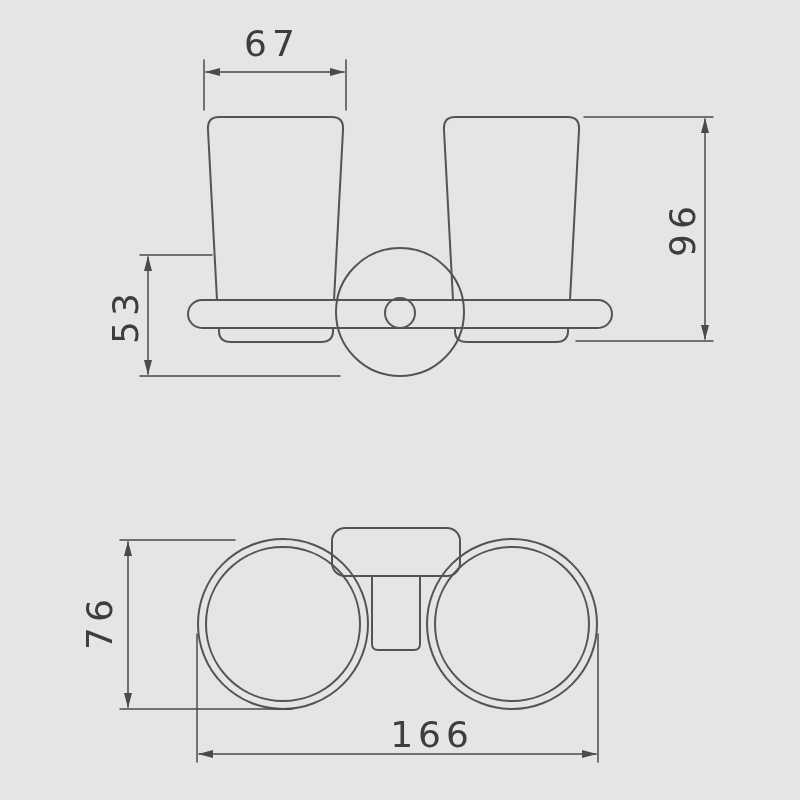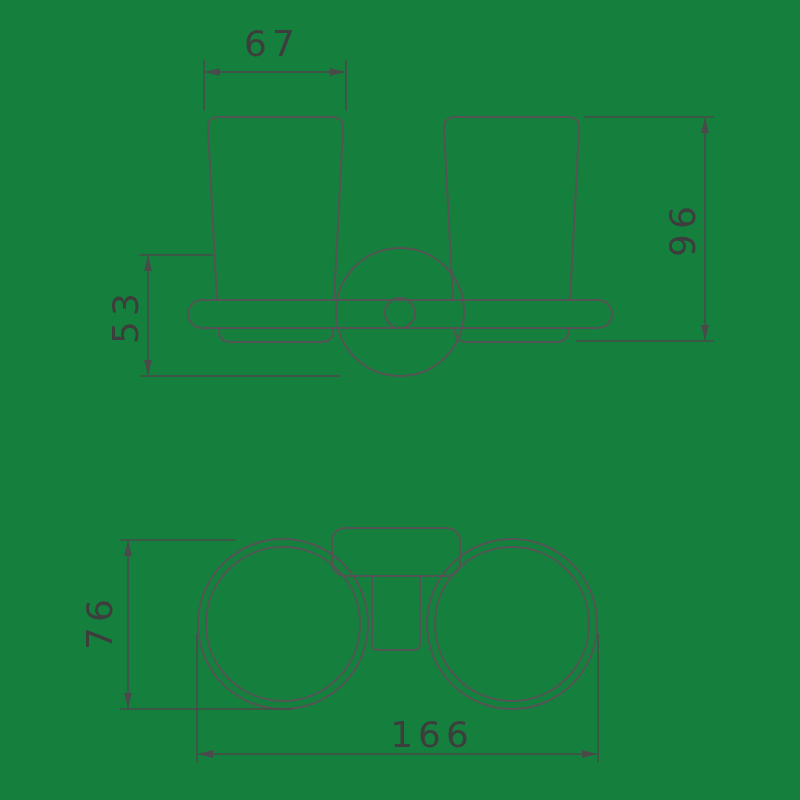--- a/index.html
+++ b/index.html
@@ -1,16 +1,16 @@
 <!DOCTYPE html>
 <html><head>
 <meta charset="utf-8">
 <style>
   html, body { margin:0; padding:0; background:#ffffff; }
-  .canvas { width:800px; height:800px; background:#15803d; position:relative; overflow:hidden; }
+  .canvas { width:800px; height:800px; background:#e5e5e5; position:relative; overflow:hidden; }
   svg { display:block; }
   .shape { fill:none; stroke:#545454; stroke-width:2; stroke-linecap:round; stroke-linejoin:round; }
   .dimline { stroke:#4a4a4a; stroke-width:1.5; fill:none; stroke-linecap:round; }
   .arrow { fill:#4a4a4a; stroke:none; }
   .dimtext {
     font-family:"DejaVu Sans", sans-serif;
     font-size:36px;
     fill:#3d3d3d;
     text-anchor:middle;
     letter-spacing:5px;

